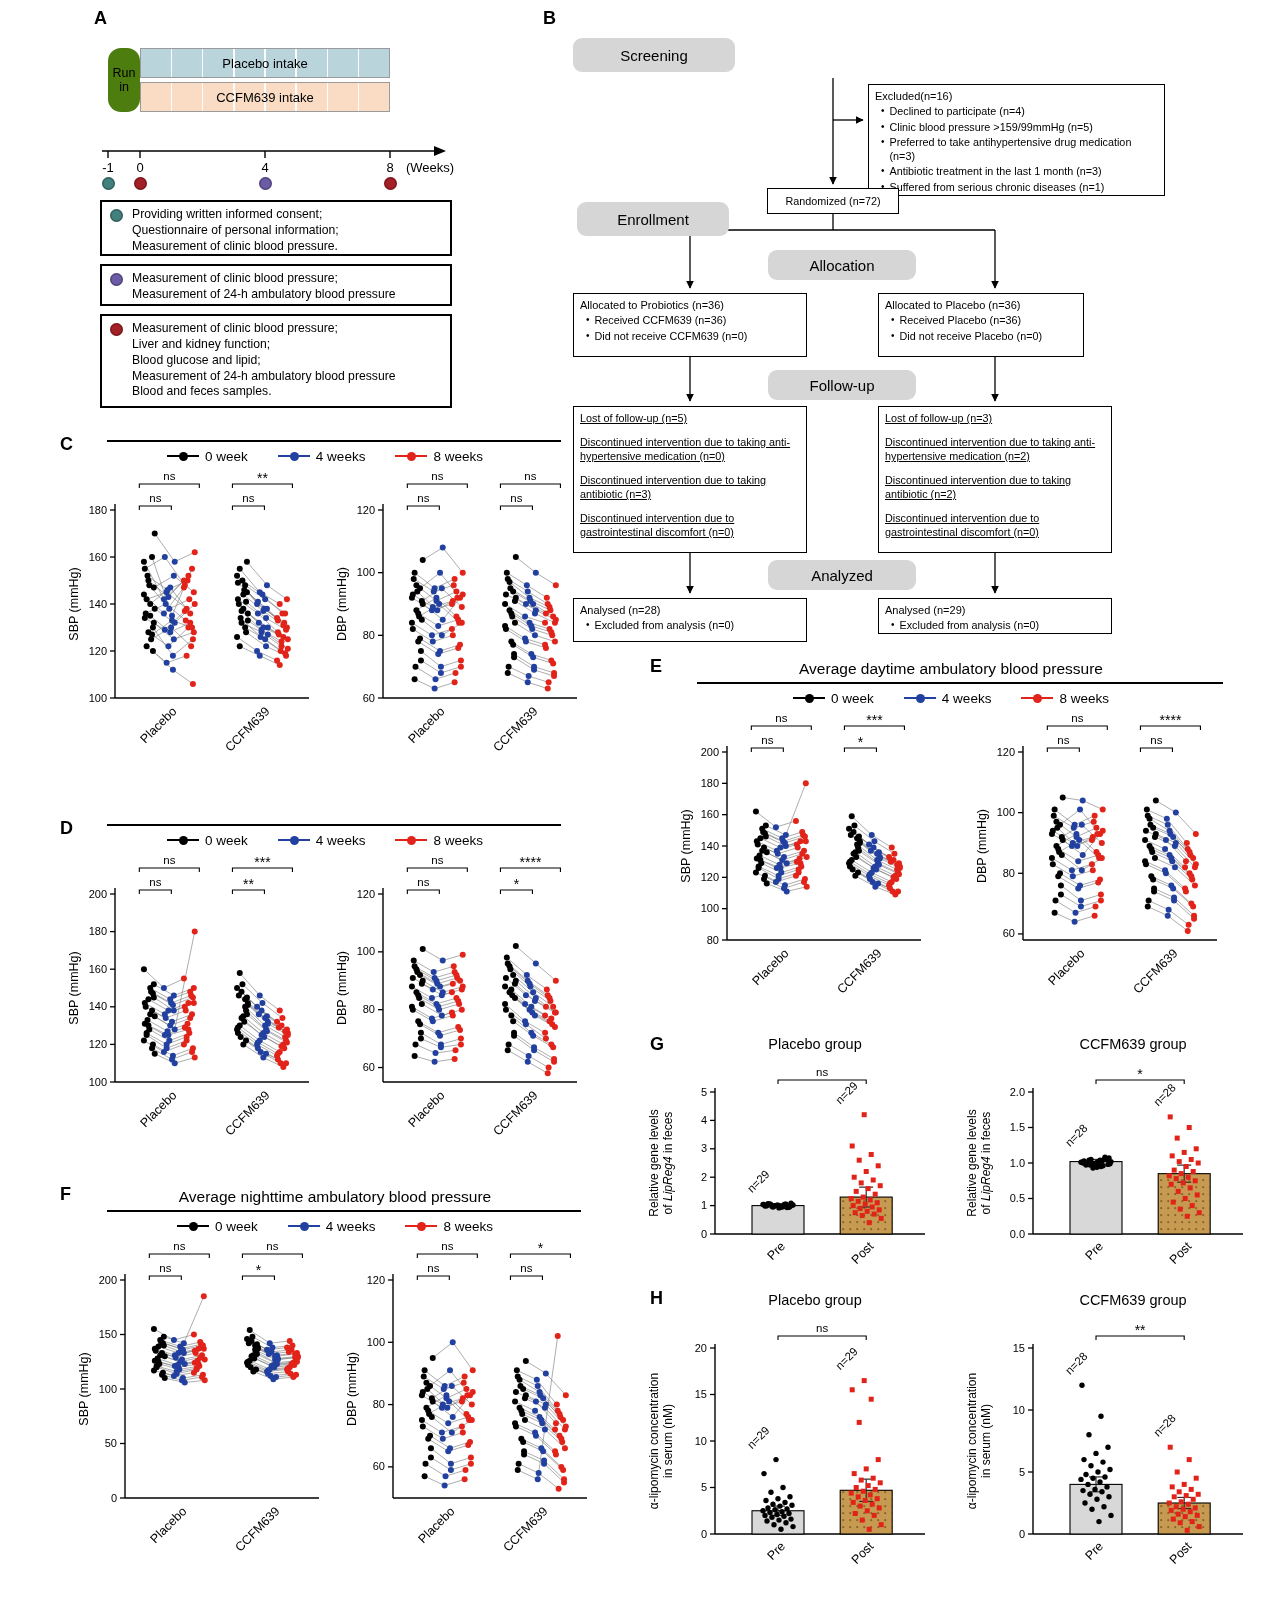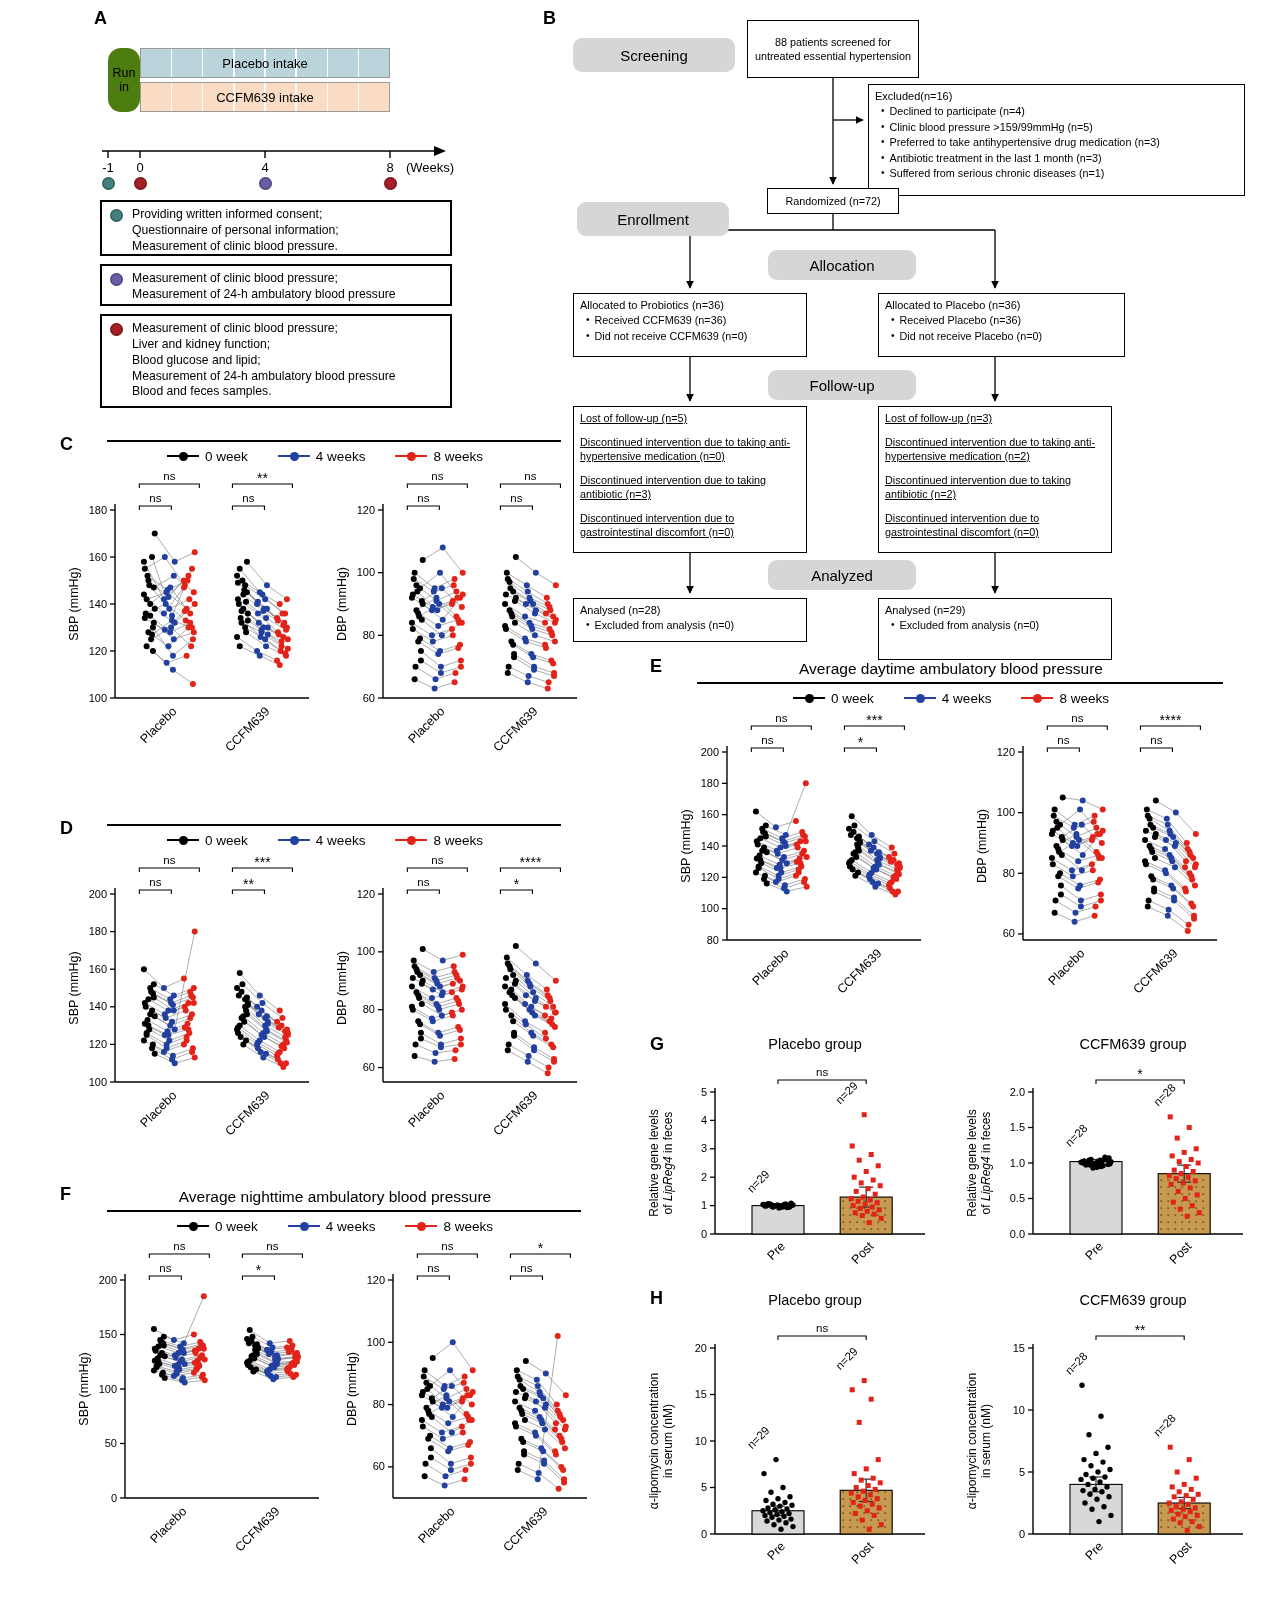--- a/index.html
+++ b/index.html
@@ -122,22 +122,21 @@
       <line x1="135" y1="222" x2="440" y2="222" stroke="#000" stroke-width="1.3"></line>
       <line x1="135" y1="222" x2="135" y2="280" stroke="#000" stroke-width="1.3" marker-end="url(#arr)"></line>
       <line x1="440" y1="222" x2="440" y2="280" stroke="#000" stroke-width="1.3" marker-end="url(#arr)"></line>
       <line x1="135" y1="349" x2="135" y2="393" stroke="#000" stroke-width="1.3" marker-end="url(#arr)"></line>
       <line x1="440" y1="349" x2="440" y2="393" stroke="#000" stroke-width="1.3" marker-end="url(#arr)"></line>
       <line x1="135" y1="545" x2="135" y2="585" stroke="#000" stroke-width="1.3" marker-end="url(#arr)"></line>
       <line x1="440" y1="545" x2="440" y2="585" stroke="#000" stroke-width="1.3" marker-end="url(#arr)"></line>
     </svg>
 
     <div class="fstage" style="left:18px;top:30px;width:162px;height:34px;">Screening</div>
-    <div class="fbox" style="left:192px;top:12px;width:172px;height:58px;display:flex;align-items:center;justify-content:center;text-align:center;">88 patients screened for untreated essential hypertension</div>
-    <div class="fbox" style="left:313px;top:76px;width:377px;height:112px;">
+    <div class="fbox" style="left:313px;top:76px;width:297px;height:112px;">
       <div class="fbox-title">Excluded(n=16)</div>
       <div>
           <div class="bullet-item">
             <span class="bullet">•</span>
             <span>Declined to participate (n=4)</span>
           </div>
           <div class="bullet-item">
             <span class="bullet">•</span>
             <span>Clinic blood pressure &gt;159/99mmHg (n=5)</span>
           </div>
@@ -165,21 +164,21 @@
           <div class="bullet-item">
             <span class="bullet">•</span>
             <span>Received CCFM639 (n=36)</span>
           </div>
           <div class="bullet-item">
             <span class="bullet">•</span>
             <span>Did not receive CCFM639 (n=0)</span>
           </div>
         </div>
     </div>
-    <div class="fbox" style="left:323px;top:285px;width:247px;height:64px;">
+    <div class="fbox" style="left:323px;top:285px;width:206px;height:64px;">
       <div class="fbox-title">Allocated to Placebo (n=36)</div>
       <div>
           <div class="bullet-item">
             <span class="bullet">•</span>
             <span>Received Placebo (n=36)</span>
           </div>
           <div class="bullet-item">
             <span class="bullet">•</span>
             <span>Did not receive Placebo (n=0)</span>
           </div>
@@ -207,21 +206,21 @@
     <div class="fstage" style="left:213px;top:552px;width:148px;height:30px;">Analyzed</div>
     <div class="fbox" style="left:18px;top:590px;width:234px;height:44px;">
       <div class="fbox-title">Analysed (n=28)</div>
       <div>
           <div class="bullet-item">
             <span class="bullet">•</span>
             <span>Excluded from analysis (n=0)</span>
           </div>
         </div>
     </div>
-    <div class="fbox" style="left:323px;top:590px;width:234px;height:62px;">
+    <div class="fbox" style="left:323px;top:590px;width:234px;height:36px;">
       <div class="fbox-title">Analysed (n=29)</div>
       <div>
           <div class="bullet-item">
             <span class="bullet">•</span>
             <span>Excluded from analysis (n=0)</span>
           </div>
         </div>
     </div>
   </div>
 

